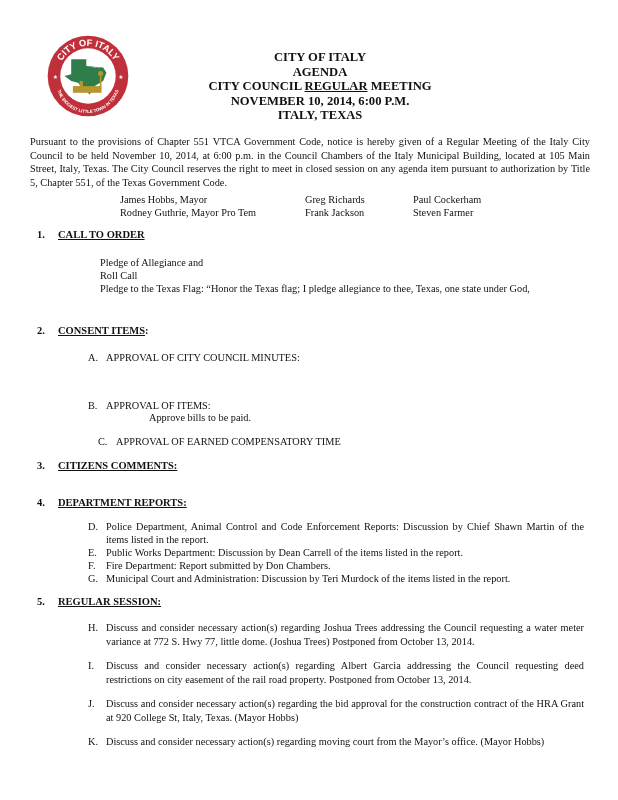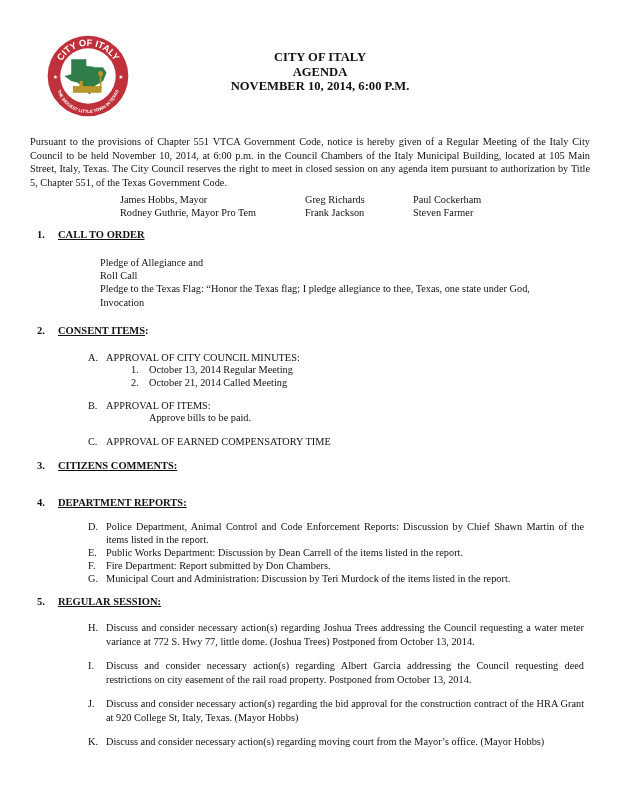--- a/index.html
+++ b/index.html
@@ -47,21 +47,23 @@
     <text font-size="5.2" font-weight="bold" fill="#fff" font-family="Liberation Sans, sans-serif">
       <textPath href="#botArc" startOffset="50%" text-anchor="middle">THE BIGGEST LITTLE TOWN IN TEXAS</textPath>
     </text>
     <text x="8" y="54" font-size="7" fill="#fff">★</text>
     <text x="86" y="54" font-size="7" fill="#fff">★</text>
   </svg>
 
   <div class="header">
     <div>CITY OF ITALY</div>
     <div>AGENDA</div>
+    <div><span>CITY COUNCIL </span><span class="u">REGULAR</span><span> MEETING</span></div>
     <div>NOVEMBER 10, 2014, 6:00 P.M.</div>
+    <div>ITALY, TEXAS</div>
   </div>
 
   <div class="intro">Pursuant to the provisions of Chapter 551 VTCA Government Code, notice is hereby given of a Regular Meeting of the Italy City Council to be held November 10, 2014, at 6:00 p.m. in the Council Chambers of the Italy Municipal Building, located at 105 Main Street, Italy, Texas.  The City Council reserves the right to meet in closed session on any agenda item pursuant to authorization by Title 5, Chapter 551, of the Texas Government Code.</div>
 
   <div class="members m1">
     <div>James Hobbs, Mayor</div>
       <div>Rodney Guthrie, Mayor Pro Tem</div>
   </div>
   <div class="members m2">
     <div>Greg Richards</div>
@@ -72,38 +74,33 @@
       <div>Steven Farmer</div>
   </div>
 
   <div class="sec" style="top:229px">
     <span class="num">1.</span><span class="ttl">CALL TO ORDER</span>
   </div>
   <div class="txt" style="left:100px; top:256px; width:500px;">
     <div>Pledge of Allegiance and</div>
     <div>Roll Call</div>
     <div>Pledge to the Texas Flag: “Honor the Texas flag; I pledge allegiance to thee, Texas, one state under God,</div>
-    <div>Invocation</div>
   </div>
 
   <div class="sec" style="top:325px">
     <span class="num">2.</span><span class="ttl">CONSENT ITEMS</span><span>:</span>
   </div>
   <div class="txt" style="left:88px; top:351px;">
     <span style="display:inline-block;width:18px">A.</span><span>APPROVAL OF CITY COUNCIL MINUTES:</span>
   </div>
-  <div class="txt" style="left:131px; top:363px;">
-    <div><span style="display:inline-block;width:18px">1.</span><span>October 13, 2014 Regular Meeting</span></div>
-    <div><span style="display:inline-block;width:18px">2.</span><span>October 21, 2014 Called Meeting</span></div>
-  </div>
   <div class="txt" style="left:88px; top:399px;">
     <span style="display:inline-block;width:18px">B.</span><span>APPROVAL OF ITEMS:</span>
   </div>
   <div class="txt" style="left:149px; top:411px;">Approve bills to be paid.</div>
-  <div class="txt" style="left:88px; top:435px;">
+  <div class="txt" style="left:98px; top:435px;">
     <span style="display:inline-block;width:18px">C.</span><span>APPROVAL OF EARNED COMPENSATORY TIME</span>
   </div>
 
   <div class="sec" style="top:460px">
     <span class="num">3.</span><span class="ttl">CITIZENS COMMENTS:</span>
   </div>
 
   <div class="sec" style="top:497px">
     <span class="num">4.</span><span class="ttl">DEPARTMENT REPORTS:</span>
   </div>

